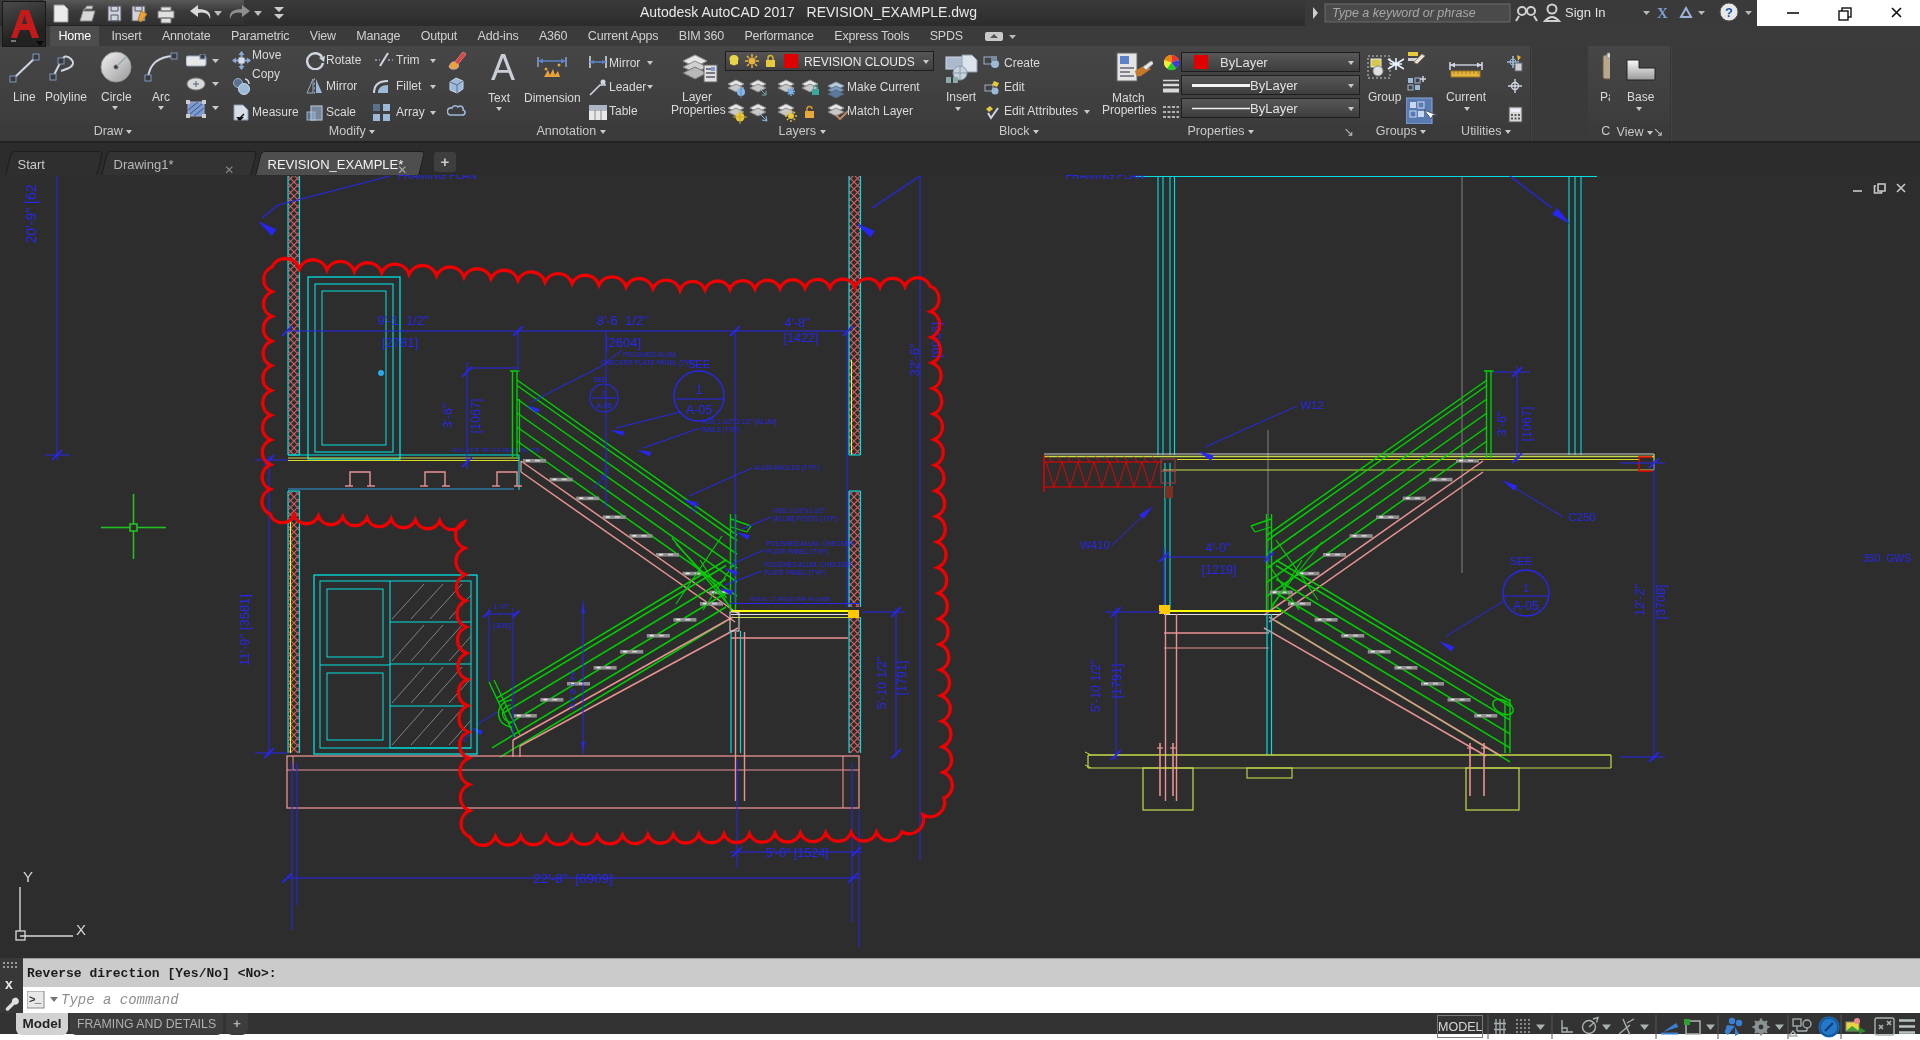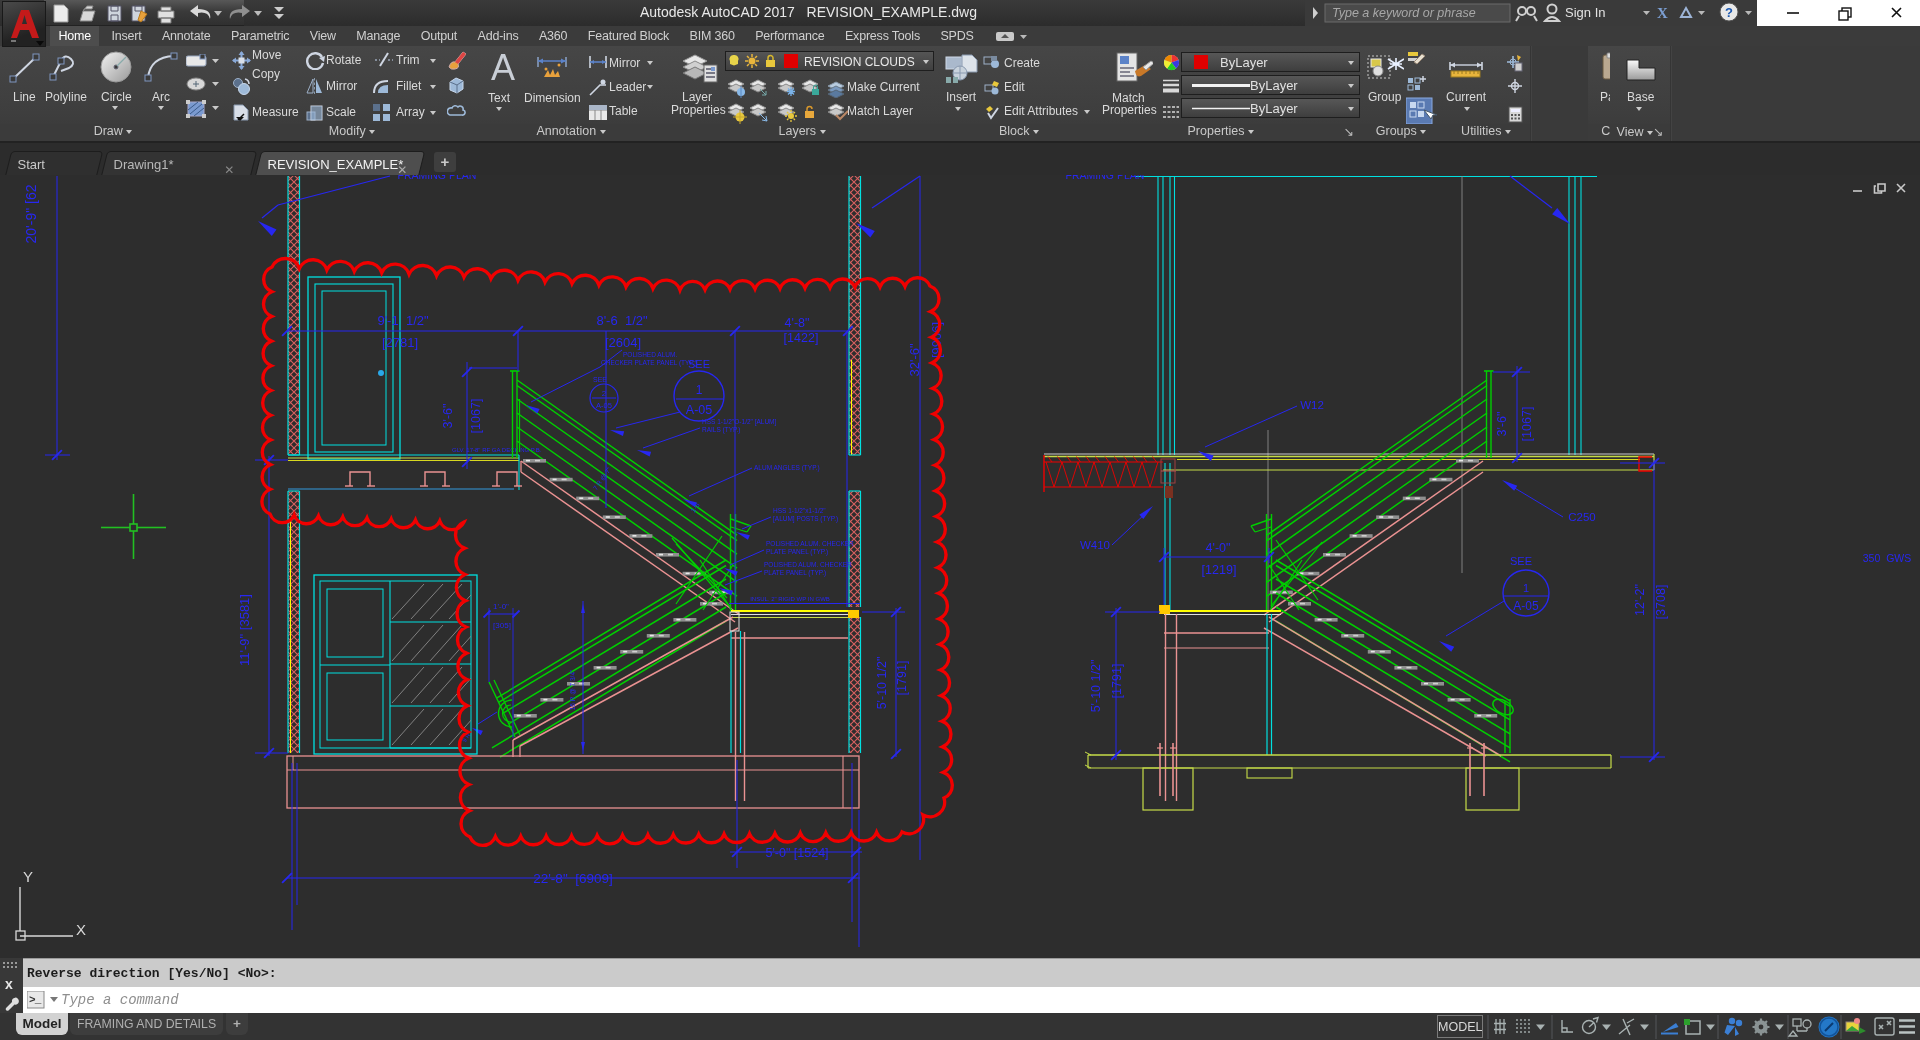--- a/index.html
+++ b/index.html
@@ -17,21 +17,21 @@
 .psep{position:absolute;top:0;width:2px;height:95px;background:linear-gradient(90deg,#2e2e2e,#4a4a4a);}
 .sbtn-label{color:#dadada;font-size:12px;position:absolute;white-space:nowrap;}
 .dd{display:inline-block;width:0;height:0;border-left:3.5px solid transparent;border-right:3.5px solid transparent;border-top:4px solid #c9c9c9;vertical-align:middle;}
 #filetabs{position:absolute;left:0;top:141px;width:1920px;height:34px;background:#2c2c2c;border-top:2px solid #222;}
 .ftab{position:absolute;top:8px;height:26px;color:#b9b9b9;font-size:13px;border:1px solid #1d1d1d;background:#333;transform:skewX(-14deg);border-radius:4px 4px 0 0;}
 .ftab>span{display:inline-block;transform:skewX(14deg);padding:5px 8px 0 8px;}
 #canvas{position:absolute;left:0;top:175px;width:1920px;height:783px;background:#2d2d2d;}
 #cmdhist{position:absolute;left:0;top:958px;width:1920px;height:29px;background:#cbcbcb;border-top:1px solid #9a9a9a;font-family:"Liberation Mono",monospace;font-size:13px;font-weight:bold;color:#1c1c1c;line-height:29px;}
 #cmdline{position:absolute;left:0;top:987px;width:1920px;height:26px;background:#fff;font-family:"Liberation Mono",monospace;font-size:14px;font-style:italic;color:#8e8e8e;line-height:26px;}
 #cmdstrip{position:absolute;left:0;top:958px;width:23px;height:55px;background:#383838;}
-#botbar{position:absolute;left:0;top:1013px;width:1920px;height:27px;background:#333333;color:#b9b9b9;}
+#botbar{position:absolute;left:0;top:1013px;width:1920px;height:21px;background:#333333;color:#b9b9b9;}
 .ltab{position:absolute;top:0;height:22px;font-size:13.5px;color:#b0b0b0;background:#3d3d3d;border-radius:0 0 6px 6px;text-align:center;}
 svg{display:block;}
 </style></head><body>
 
 <div id="titlebar"></div>
 <div id="qat"></div>
 <div id="alogo">
     <svg width="42" height="44">
       <path d="M8 36 L18 8 L26 8 L36 36 L29 36 L26 28 L17 28 L14 36 Z M19 22 L24 22 L21.5 13 Z" fill="#c41a1a"></path>
       <path d="M8 38 l5 0 0 2 -5 0z" fill="#777"></path>
@@ -86,21 +86,21 @@
 <div id="tabrow"><div style="display:inline-block;width:46px"></div>
 <div class="rtab active">Home</div>
 <div class="rtab">Insert</div>
 <div class="rtab">Annotate</div>
 <div class="rtab">Parametric</div>
 <div class="rtab">View</div>
 <div class="rtab">Manage</div>
 <div class="rtab">Output</div>
 <div class="rtab">Add-ins</div>
 <div class="rtab">A360</div>
-<div class="rtab">Featured Block</div>
+<div class="rtab">Current Apps</div>
 <div class="rtab">BIM 360</div>
 <div class="rtab">Performance</div>
 <div class="rtab">Express Tools</div>
 <div class="rtab">SPDS</div>
 <div style="display:inline-block;vertical-align:top;margin-left:8px;margin-top:3px"><svg width="40" height="16">
         <rect x="2" y="3" width="18" height="9" rx="2" fill="#c9c9c9"></rect>
         <path d="M7 9 l4 -4 4 4z" fill="#555"></path>
         <path d="M26 6 l7 0 -3.5 4z" fill="#b9b9b9"></path>
       </svg></div>
 </div>

